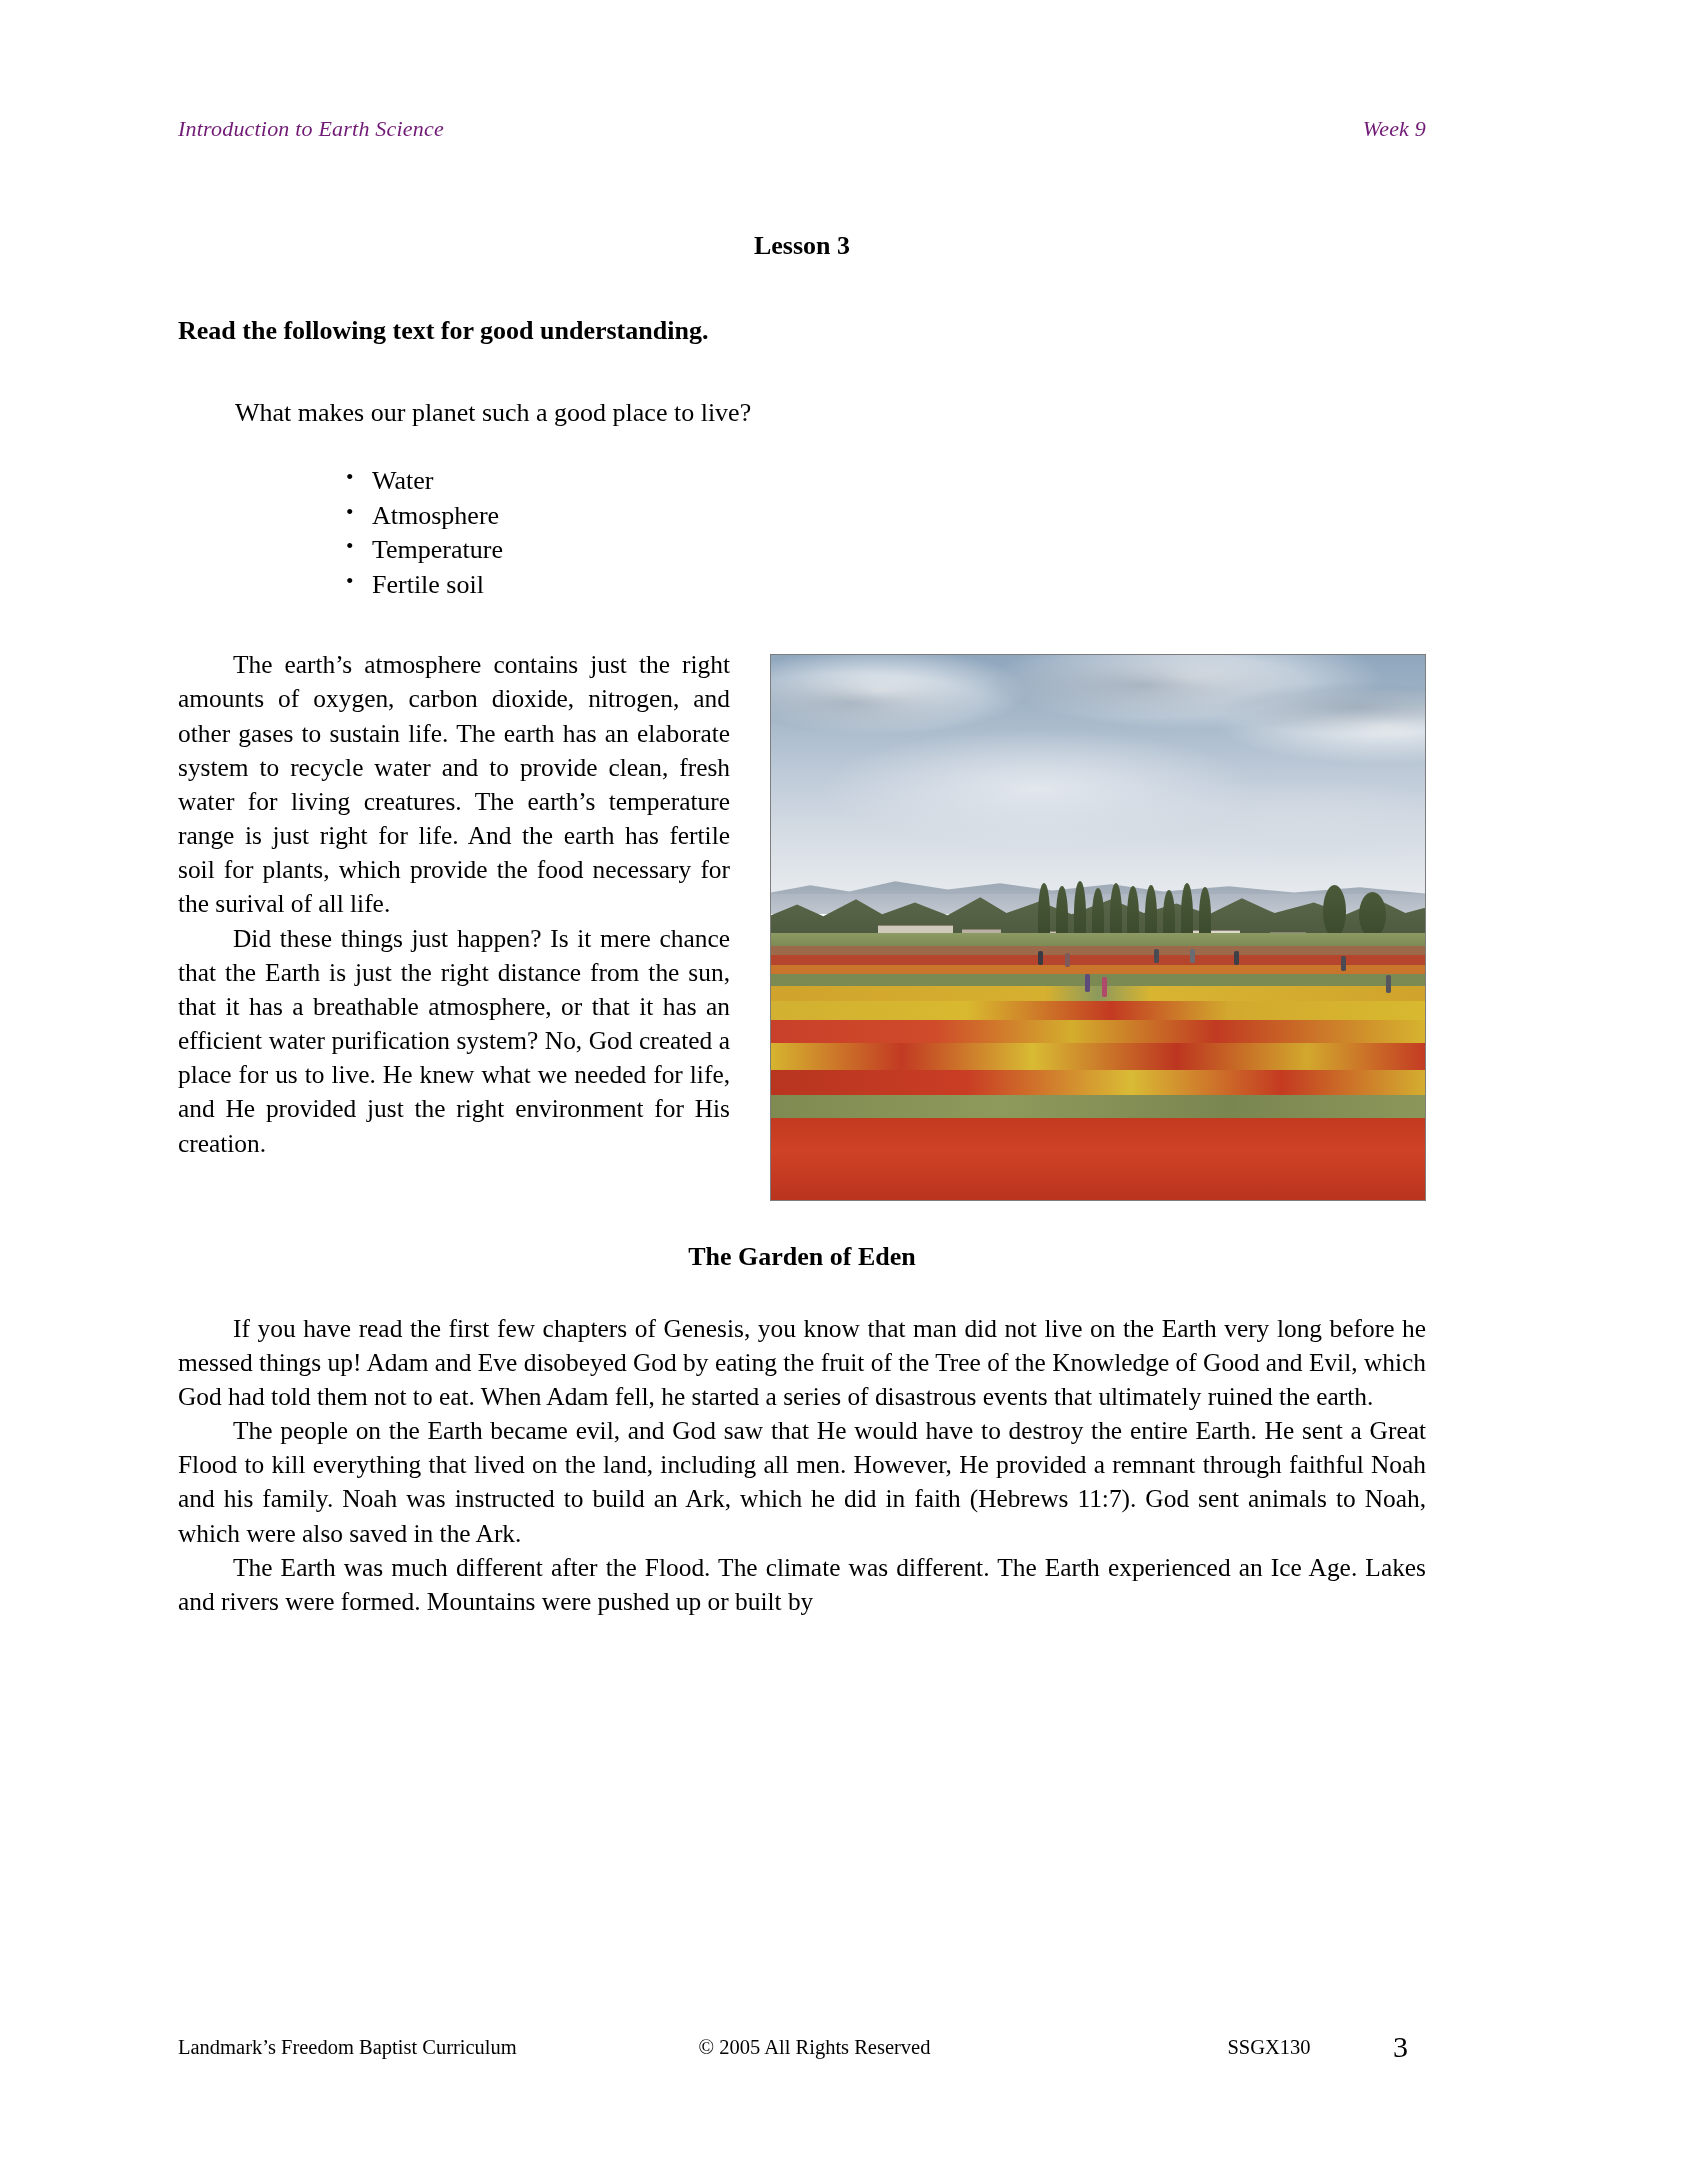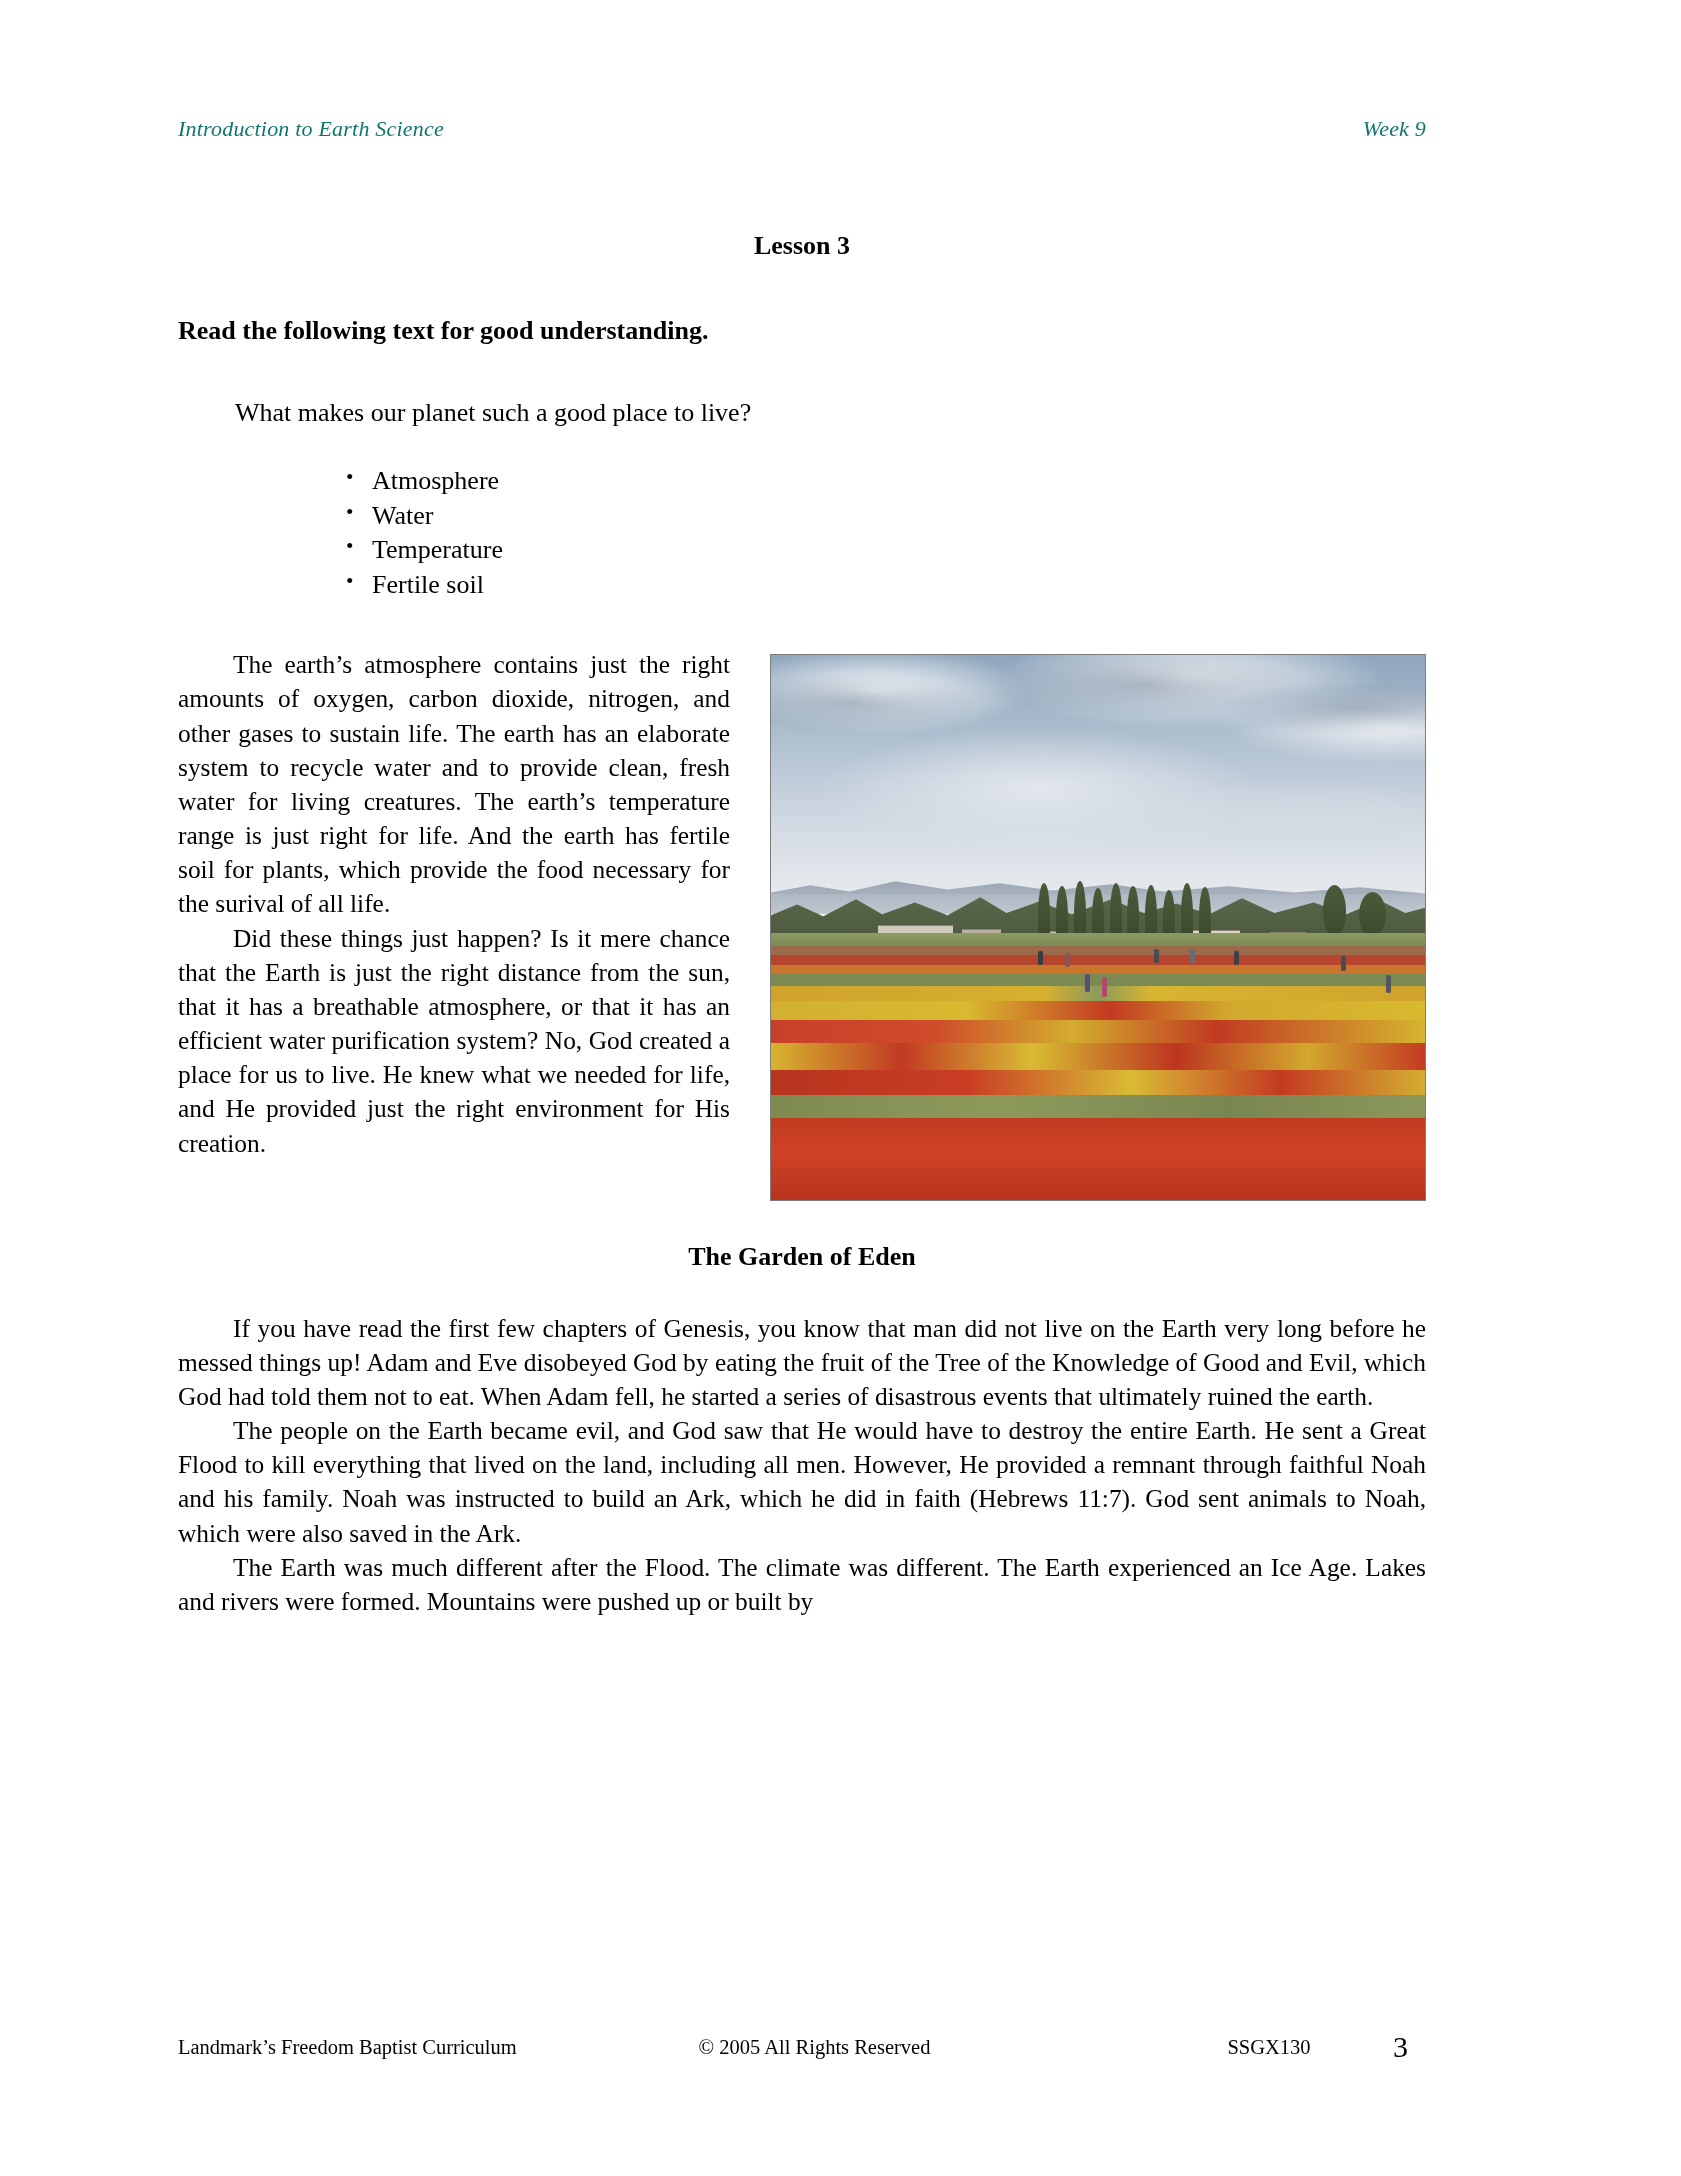--- a/index.html
+++ b/index.html
@@ -26,21 +26,21 @@
     height: 1943px;
   }
 
   
   .runhead {
     display: flex;
     justify-content: space-between;
     align-items: baseline;
     font-style: italic;
     font-size: 22px;
-    color: #0f766e;
+    color: #701a75;
     letter-spacing: 0.2px;
   }
 
   
   .lesson-title {
     text-align: center;
     font-weight: bold;
     font-size: 26px;
     margin-top: 89px;
   }
@@ -220,22 +220,22 @@
     </div>
 
     <div class="lesson-title">Lesson 3</div>
 
     <div class="instruction">Read the following text for good understanding.</div>
 
 
     <div class="lead-question">What makes our planet such a good place to live?</div>
 
     <ul class="bullets">
+      <li>Water</li>
       <li>Atmosphere</li>
-      <li>Water</li>
       <li>Temperature</li>
       <li>Fertile soil</li>
     </ul>
 
     <div class="body-block">
 
       <div class="figure">
         <div class="pic-sky"></div>
         <div class="pic-clouddark"></div>
         <div class="pic-mountains"></div>

